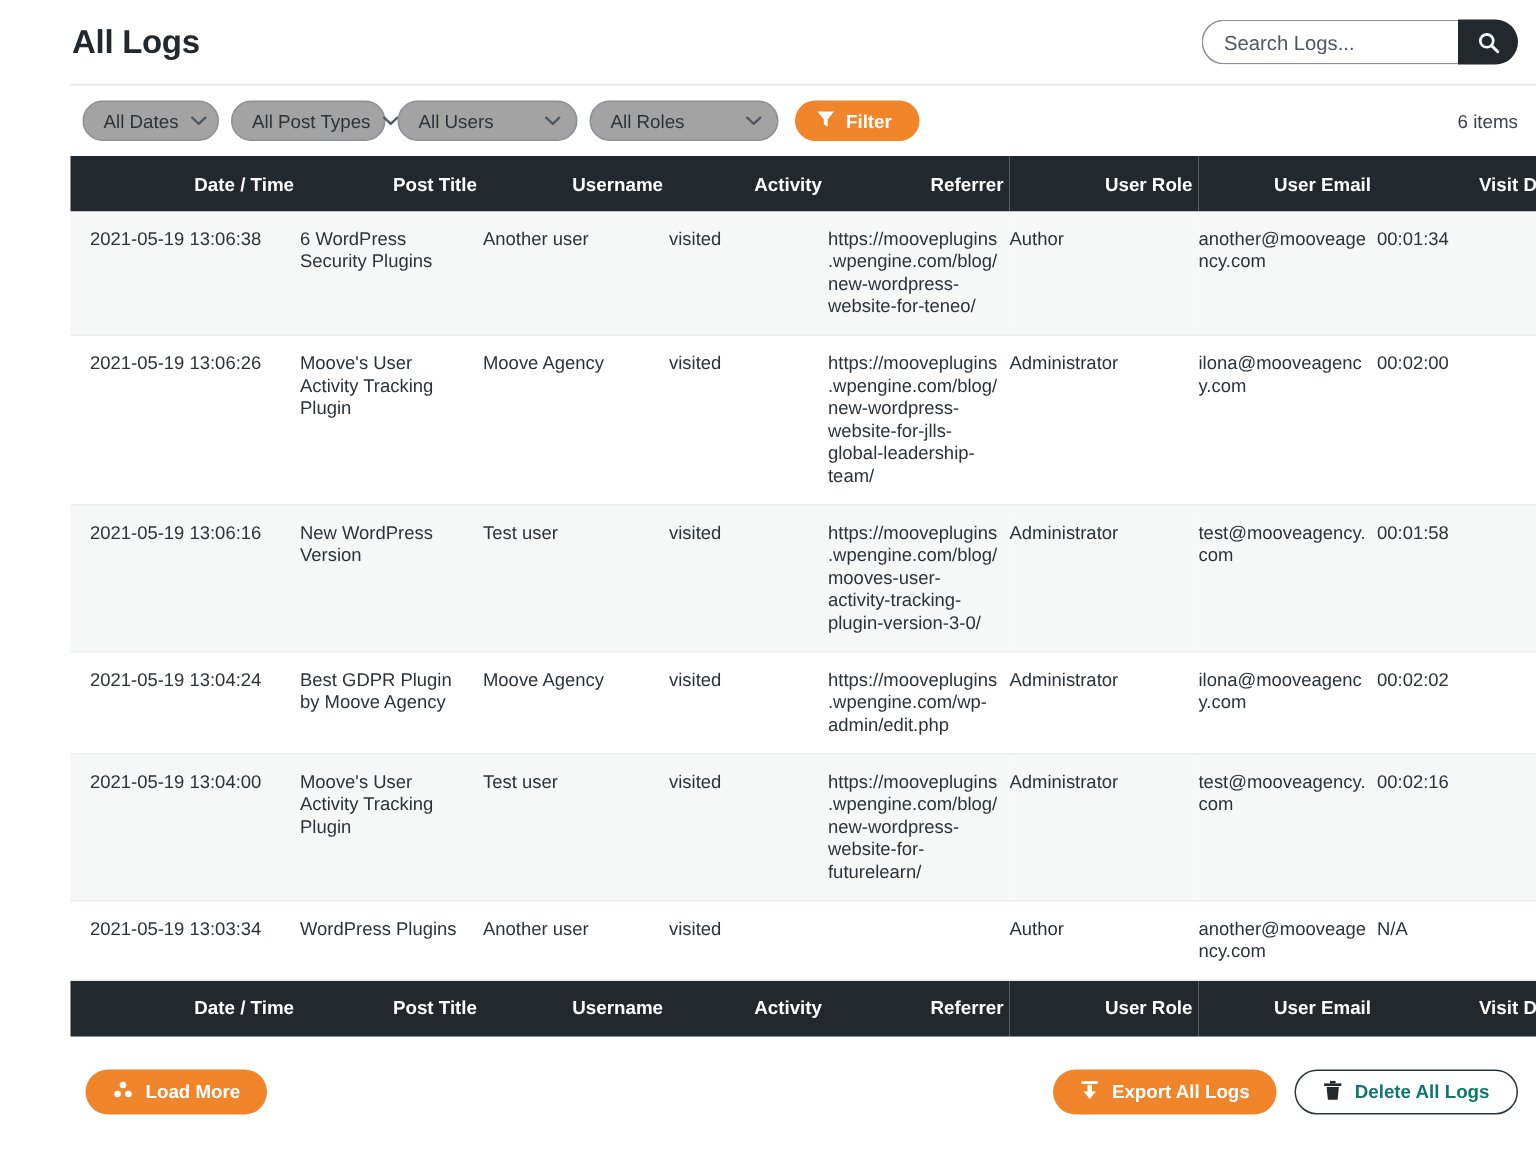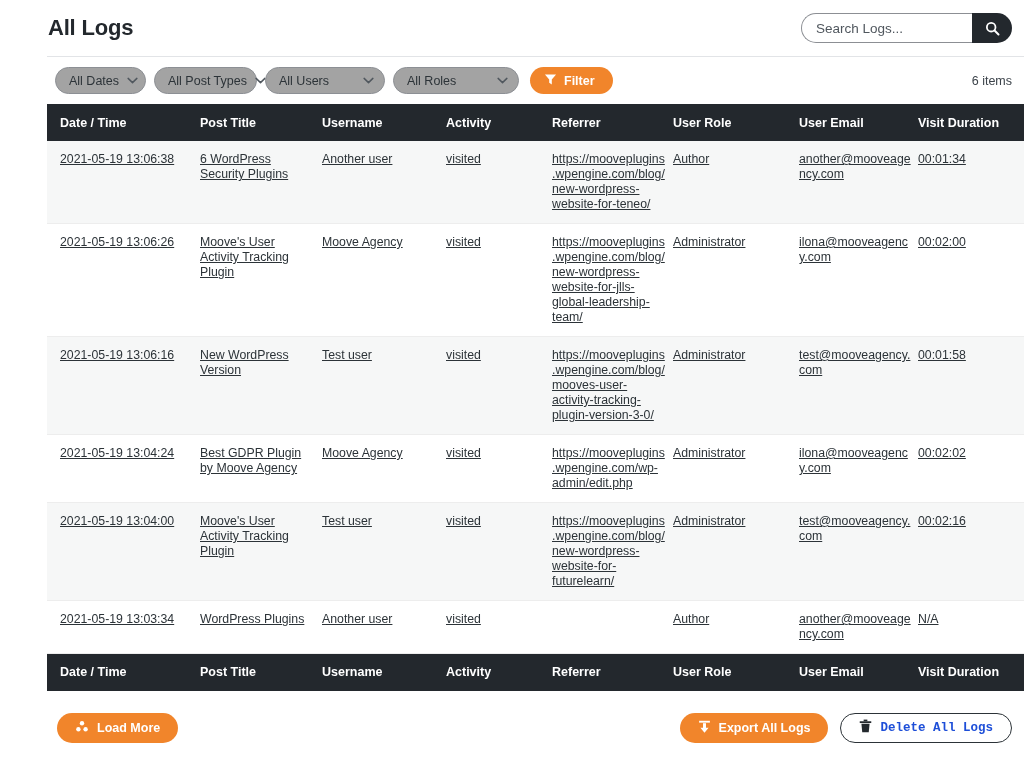--- a/index.html
+++ b/index.html
@@ -74,32 +74,32 @@
   }
   .items-count {
     margin-left: auto; font-size: 12.5px; color: #3c434a;
   }
 
   
   table.logs { width: 100%; border-collapse: collapse; table-layout: fixed; }
   table.logs th {
     background: #23282d; color: #fff;
     font-size: 12.5px; font-weight: bold;
-    text-align: left; padding: 11px 4px 11px 0;
+    text-align: right; padding: 11px 4px 11px 0;
     height: 37px; vertical-align: middle;
   }
   table.logs th:first-child, table.logs td:first-child { padding-left: 13px; }
   table.logs td {
     font-size: 12.3px; color: #2c3338;
     vertical-align: top; padding: 11px 6px 11px 0;
     line-height: 15px; word-break: break-word;
   }
   table.logs tbody tr.odd td { background: #f6f7f7; }
   table.logs tbody tr.even td { background: #ffffff; }
-  table.logs tbody tr td { border-bottom: 1px solid #ededed; text-decoration: underline; }
+  table.logs tbody tr td { border-bottom: 1px solid #ededed; }
   td a, .lnk { color: #3a6ea8; text-decoration: none; }
   .act-visited { color: #1a7a34; }
 
   
   col.c-date { width: 153px; }
   col.c-title { width: 122px; }
   col.c-user { width: 124px; }
   col.c-act { width: 106px; }
   col.c-ref { width: 121px; }
   col.c-role { width: 126px; }
@@ -112,21 +112,21 @@
     padding: 0 12px 0 10px;
   }
   .btn {
     height: 30px; border-radius: 16px;
     display: inline-flex; align-items: center; gap: 8px;
     font-size: 12.5px; font-weight: bold; cursor: pointer;
     border: none; padding: 0 18px;
     font-family: "Liberation Sans", sans-serif;
   }
   .btn-orange { background: #f1852b; color: #fff; }
-  .btn-outline { background: #fff; color: #1d4ed8; border: 1px solid #2c3338; font-family: Liberation Mono, monospace; }
+  .btn-outline { background: #fff; color: #0f766e; border: 1px solid #2c3338; }
   .footer-right { margin-left: auto; display: flex; align-items: center; gap: 12px; }
   svg { flex: none; }
 </style>
 </head>
 <body>
 
 <div class="page">
 
   <div class="topbar">
     <div class="page-title">All Logs</div>

